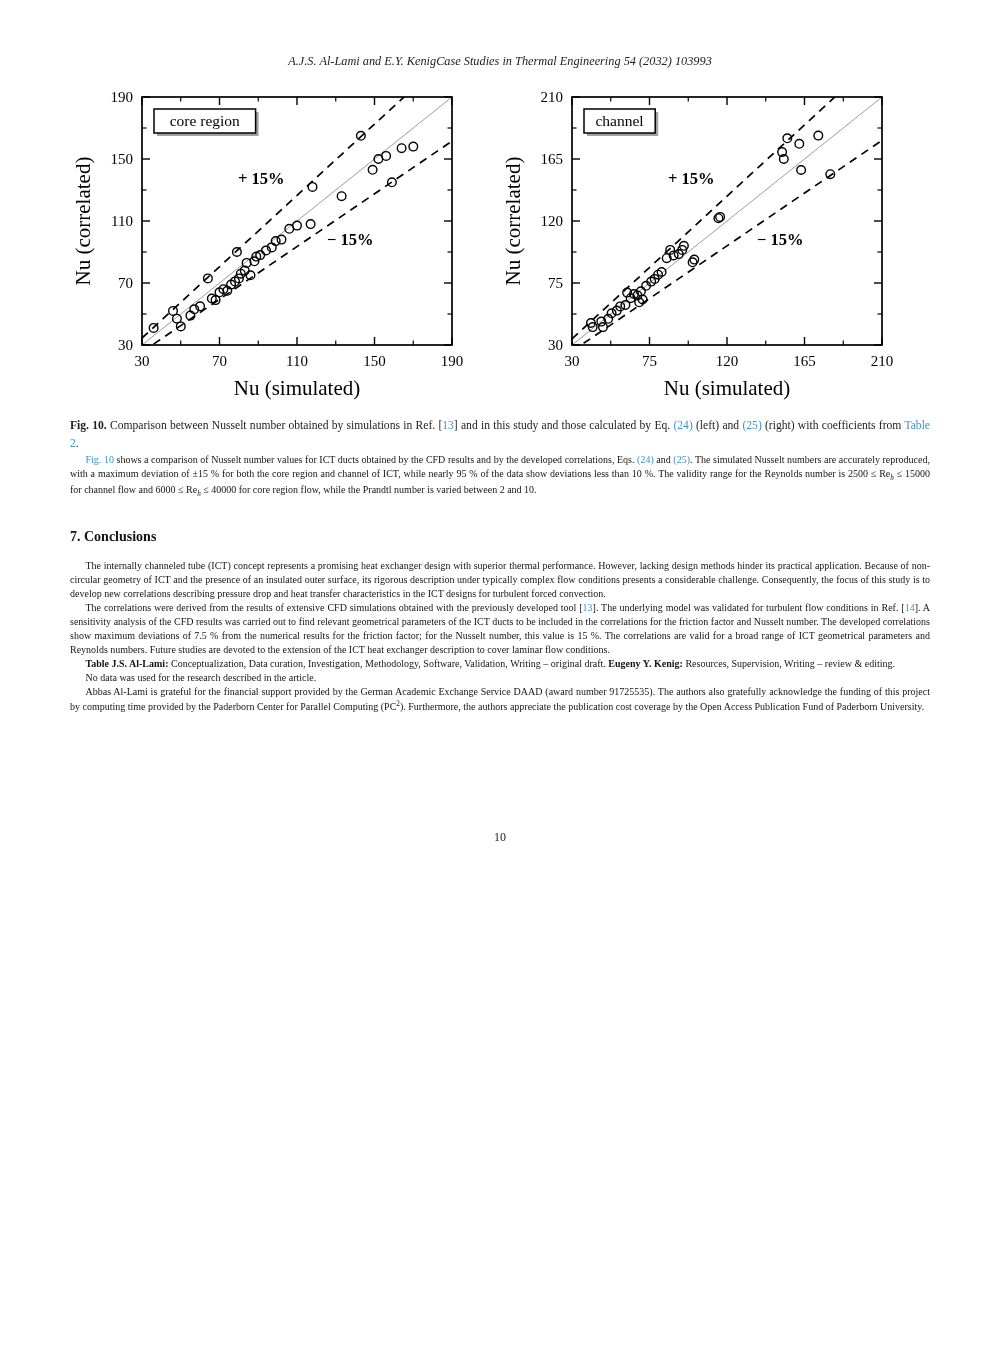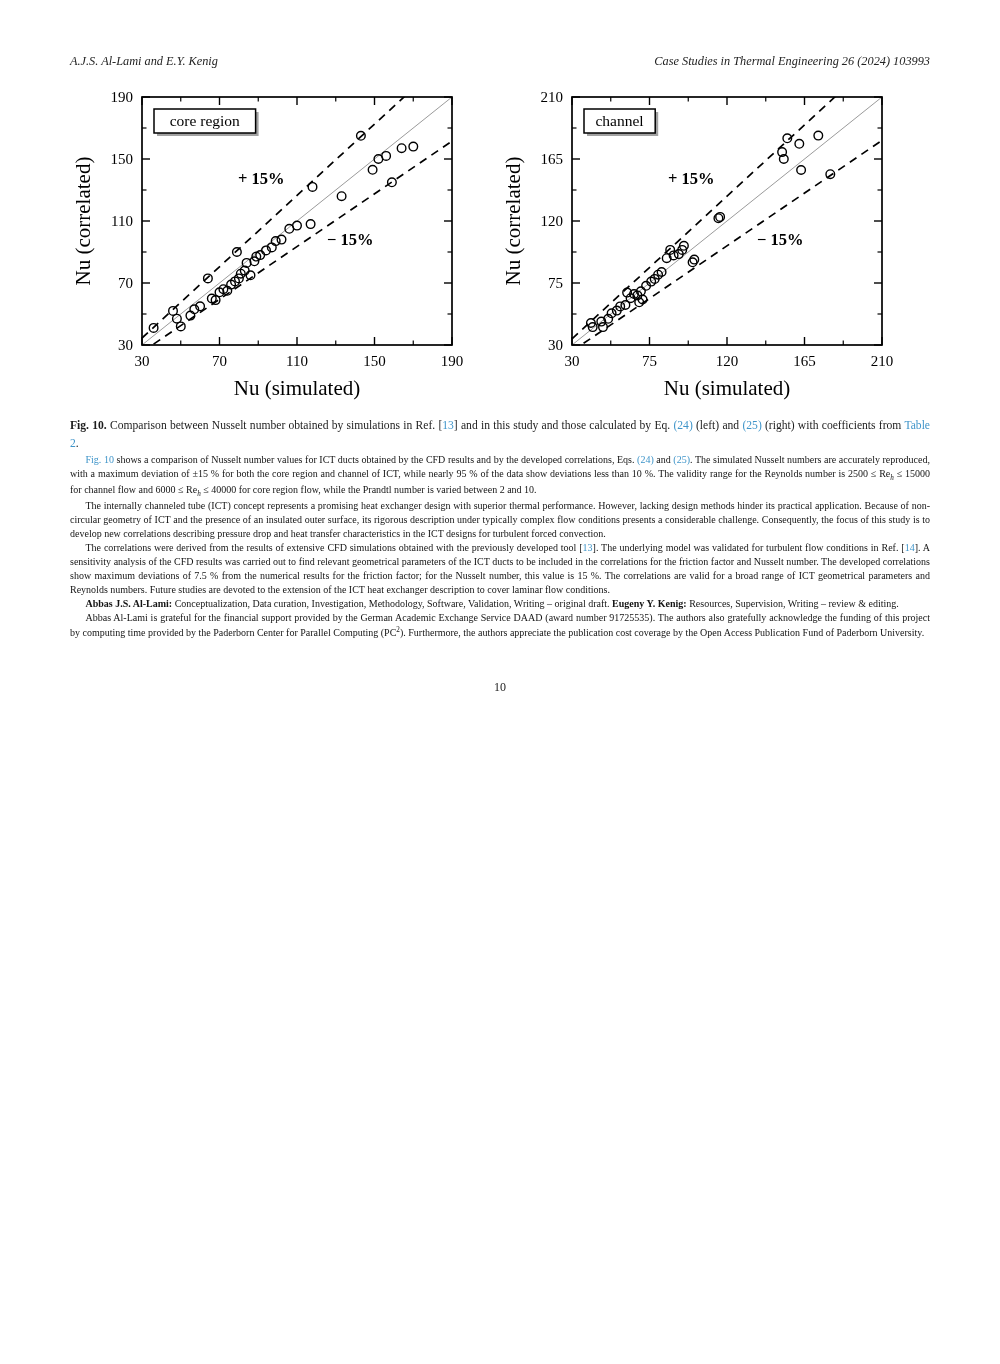--- a/index.html
+++ b/index.html
@@ -1,41 +1,41 @@
 <!DOCTYPE html>
 <html><head>
 <meta charset="utf-8">
 <style>
   html,body{margin:0;padding:0;background:#ffffff;}
   body{width:1000px;height:1364px;overflow:hidden;position:relative;
        font-family:"Liberation Serif","DejaVu Serif",serif;color:#141414;}
   .page{padding:54px 70px 0 70px;width:860px;}
-  .hdr{display:flex;justify-content:space-between;font-style:italic;
+  .hdr{display:flex;justify-content:center;font-style:italic;
        font-size:12.3px;color:#222;}
   .figrow{display:flex;justify-content:center;margin-top:18px;}
   .figrow svg{display:block;}
   .caption{font-size:11.6px;line-height:1.55;text-align:justify;margin-top:12px;color:#1c1c1c;}
   .caption .b{font-weight:bold;}
   p.body{font-size:10px;line-height:1.4;text-align:justify;margin:0;text-indent:1.55em;}
   .para-gap{margin-top:24px;}
   h2{font-size:14px;font-weight:bold;margin:30px 0 14px 0;}
   .lnk{color:#3e94c9;cursor:pointer;}
   sub{font-style:italic;font-size:72%;}
   sup{font-size:72%;}
   .b{font-weight:bold;}
-  .footer{ text-align:center;font-size:12px;margin-top:40px;color:#222;}
+  .footer{ text-align:center;font-size:12px;margin-top:116px;color:#222;}
 </style>
 </head>
 <body>
 
 <div class="page">
 
   <div class="hdr">
     <span>A.J.S. Al-Lami and E.Y. Kenig</span>
-    <span>Case Studies in Thermal Engineering 26 (2024) 103993</span>
+    <span>Case Studies in Thermal Engineering 54 (2032) 103993</span>
   </div>
 
   <div class="figrow">
     <svg id="chart0" width="430" height="318">
         <defs>
           <clipPath id="c0clip">
             <rect x="72" y="10" width="310" height="248"></rect>
           </clipPath>
         </defs>
         <g clip-path="url(#c0clip)">
@@ -241,24 +241,26 @@
         <text x="119.6" y="39" font-size="15.5" text-anchor="middle" font-family="Liberation Serif,serif">channel</text>
         <text x="227" y="308" font-size="21" text-anchor="middle" font-family="Liberation Serif,serif">Nu  (simulated)</text>
         <text x="20" y="134" font-size="21" text-anchor="middle" font-family="Liberation Serif,serif" transform="rotate(-90 20 134)">Nu  (correlated)</text>
       </svg>
   </div>
 
   <div class="caption"><span class="b">Fig. 10.</span><span> Comparison between Nusselt number obtained by simulations in Ref. [</span><span class="lnk">13</span><span>] and in this study and those calculated by Eq. </span><span class="lnk">(24)</span><span> (left) and </span><span class="lnk">(25)</span><span> (right) with coefficients from </span><span class="lnk">Table 2</span><span>.</span></div>
 
   <p class="body para-gap"><span class="lnk">Fig. 10</span><span> shows a comparison of Nusselt number values for ICT ducts obtained by the CFD results and by the developed correlations, Eqs. </span><span class="lnk">(24)</span><span> and </span><span class="lnk">(25)</span><span>. The simulated Nusselt numbers are accurately reproduced, with a maximum deviation of ±15 % for both the core region and channel of ICT, while nearly 95 % of the data show deviations less than 10 %. The validity range for the Reynolds number is 2500 ≤ Re</span><sub>h</sub><span> ≤ 15000 for channel flow and 6000 ≤ Re</span><sub>h</sub><span> ≤ 40000 for core region flow, while the Prandtl number is varied between 2 and 10.</span></p>
 
+  <h2>7. Conclusions</h2>
   <p class="body"><span>The internally channeled tube (ICT) concept represents a promising heat exchanger design with superior thermal performance. However, lacking design methods hinder its practical application. Because of non-circular geometry of ICT and the presence of an insulated outer surface, its rigorous description under typically complex flow conditions presents a considerable challenge. Consequently, the focus of this study is to develop new correlations describing pressure drop and heat transfer characteristics in the ICT designs for turbulent forced convection.</span></p>
   <p class="body"><span>The correlations were derived from the results of extensive CFD simulations obtained with the previously developed tool [</span><span class="lnk">13</span><span>]. The underlying model was validated for turbulent flow conditions in Ref. [</span><span class="lnk">14</span><span>]. A sensitivity analysis of the CFD results was carried out to find relevant geometrical parameters of the ICT ducts to be included in the correlations for the friction factor and Nusselt number. The developed correlations show maximum deviations of 7.5 % from the numerical results for the friction factor; for the Nusselt number, this value is 15 %. The correlations are valid for a broad range of ICT geometrical parameters and Reynolds numbers. Future studies are devoted to the extension of the ICT heat exchanger description to cover laminar flow conditions.</span></p>
 
-  <p class="body"><span class="b">Abbas J.S. Al-Lami:</span><span> Conceptualization, Data curation, Investigation, Methodology, Software, Validation, Writing – original draft. </span><span class="b">Eugeny Y. Kenig:</span><span> Resources, Supervision, Writing – review &amp; editing.</span></p>
-
-
+  <p class="body"><span class="b">Table J.S. Al-Lami:</span><span> Conceptualization, Data curation, Investigation, Methodology, Software, Validation, Writing – original draft. </span><span class="b">Eugeny Y. Kenig:</span><span> Resources, Supervision, Writing – review &amp; editing.</span></p>
+
+
+  <p class="body"><span>No data was used for the research described in the article.</span></p>
 
   <p class="body"><span>Abbas Al-Lami is grateful for the financial support provided by the German Academic Exchange Service DAAD (award number 91725535). The authors also gratefully acknowledge the funding of this project by computing time provided by the Paderborn Center for Parallel Computing (PC</span><sup>2</sup><span>). Furthermore, the authors appreciate the publication cost coverage by the Open Access Publication Fund of Paderborn University.</span></p>
 
   <div class="footer">10</div>
 
 </div>
 
 </body></html>

